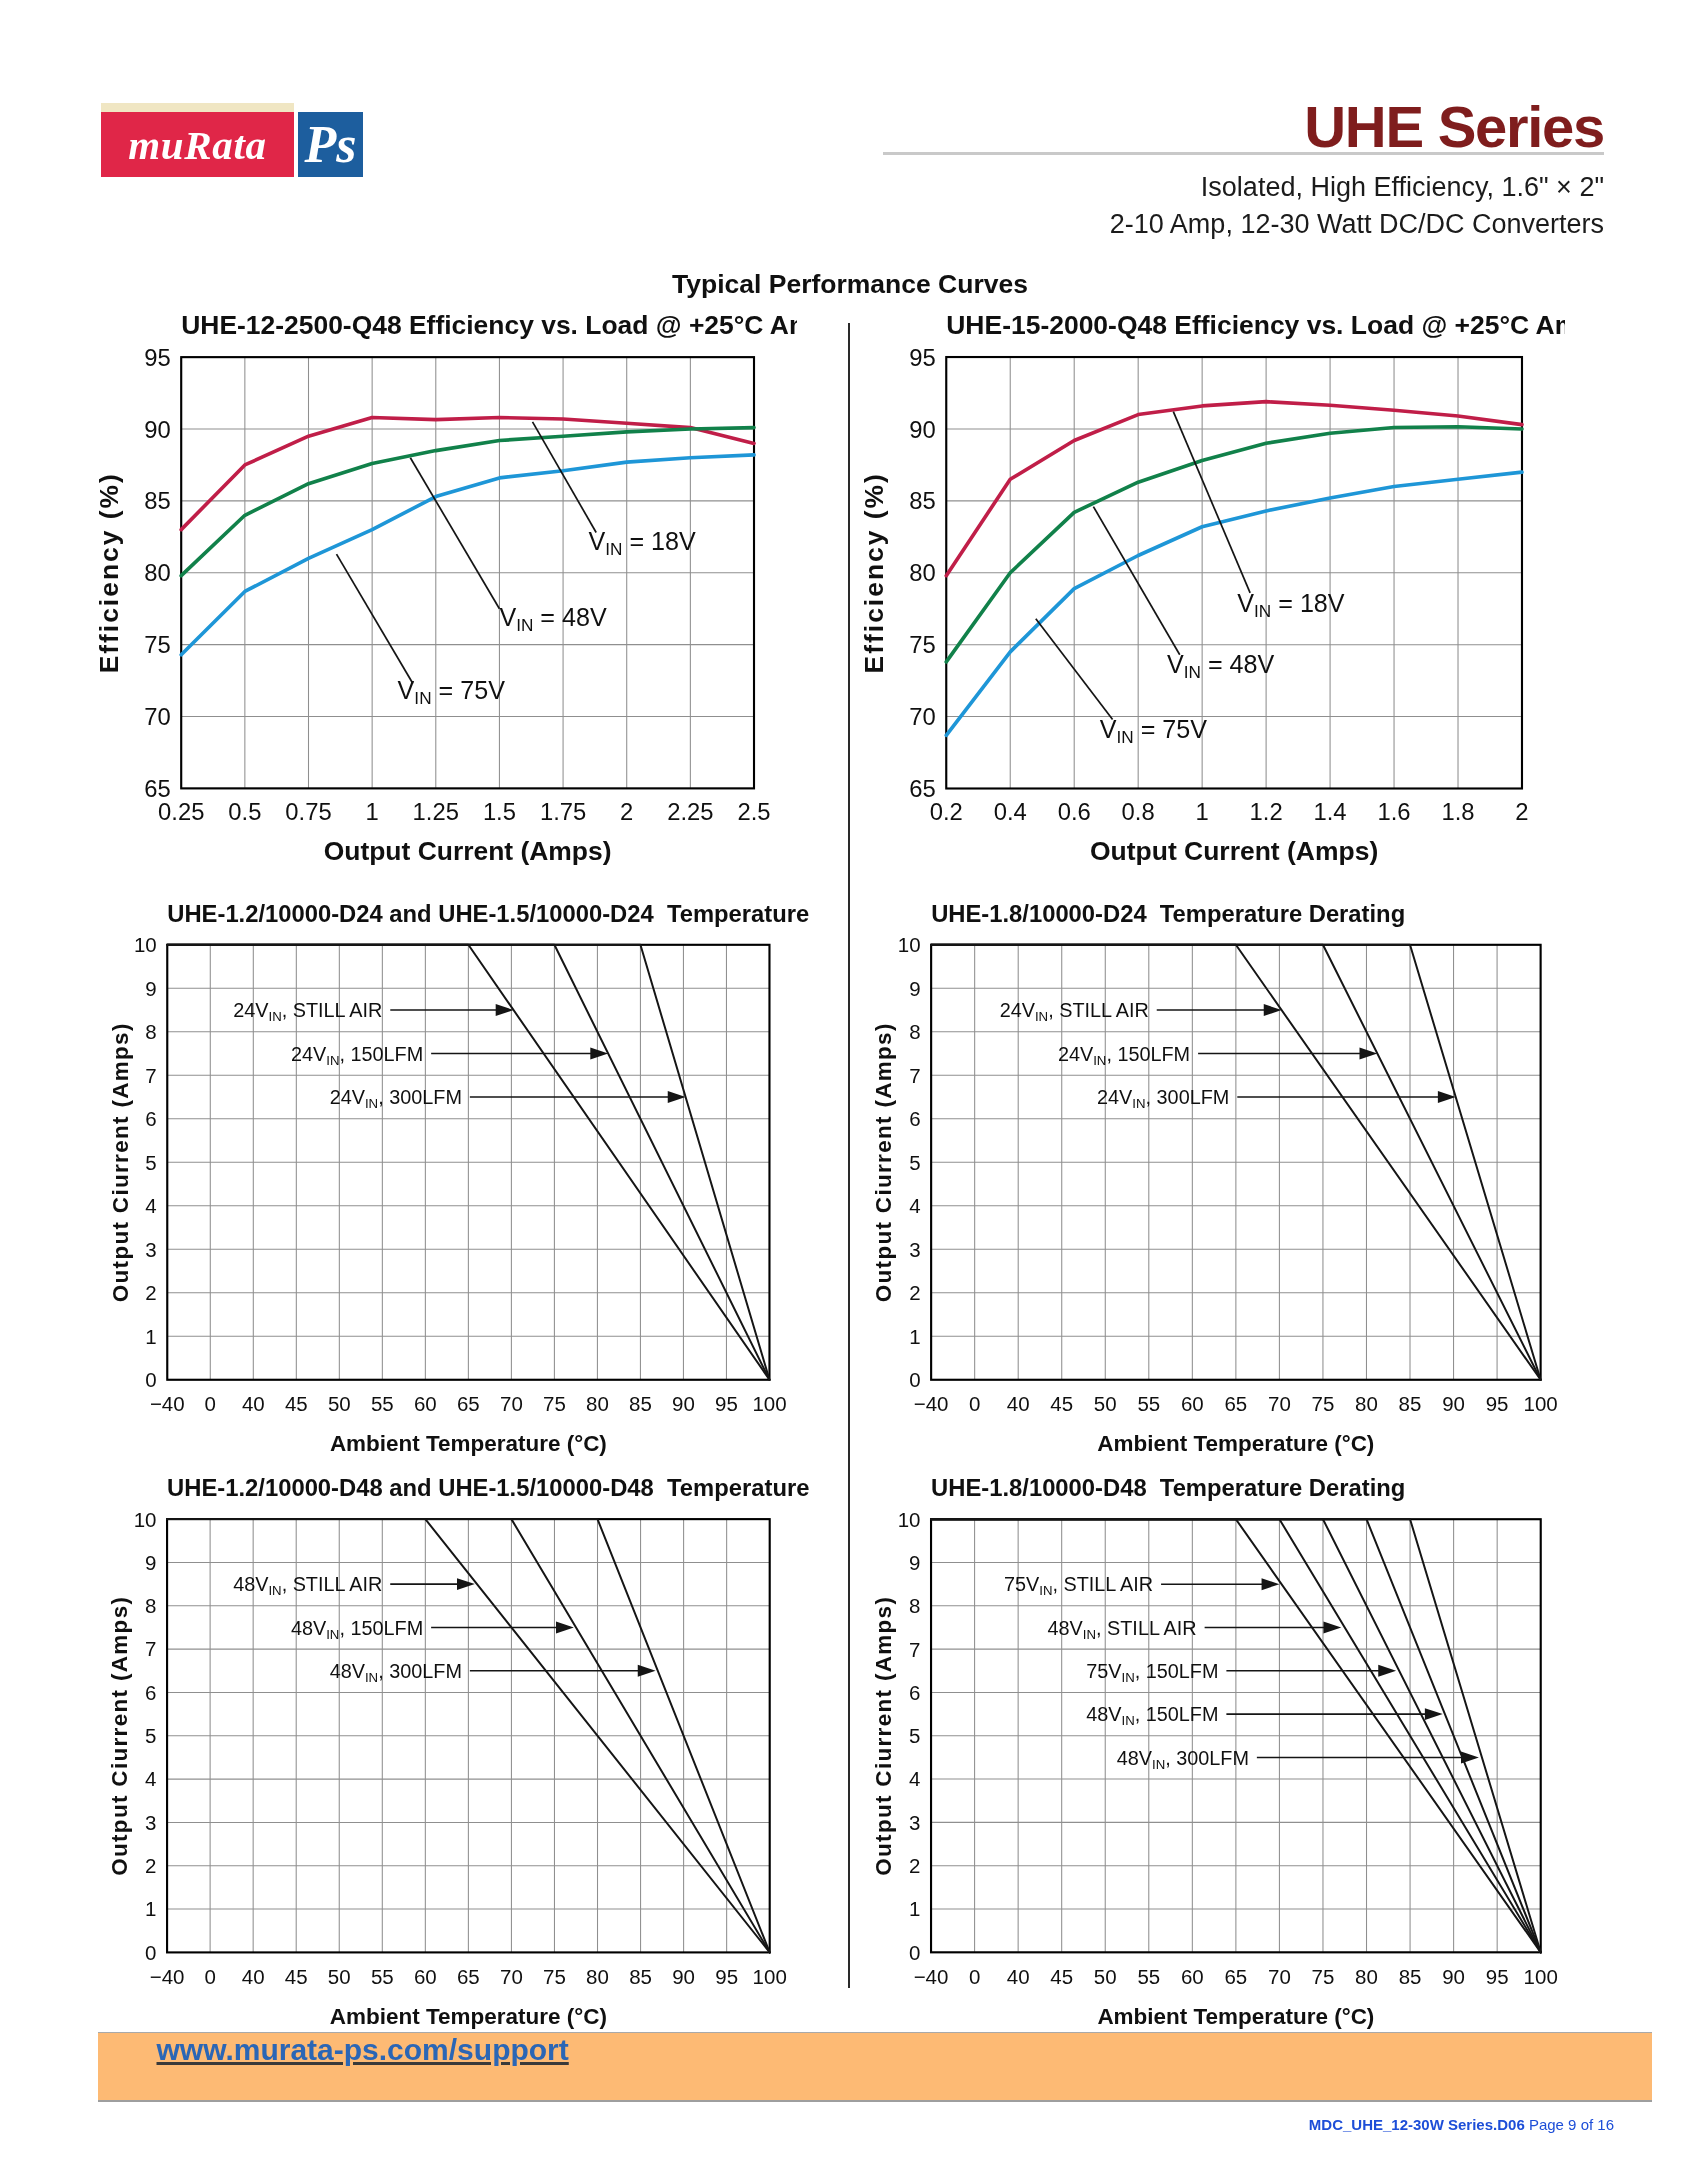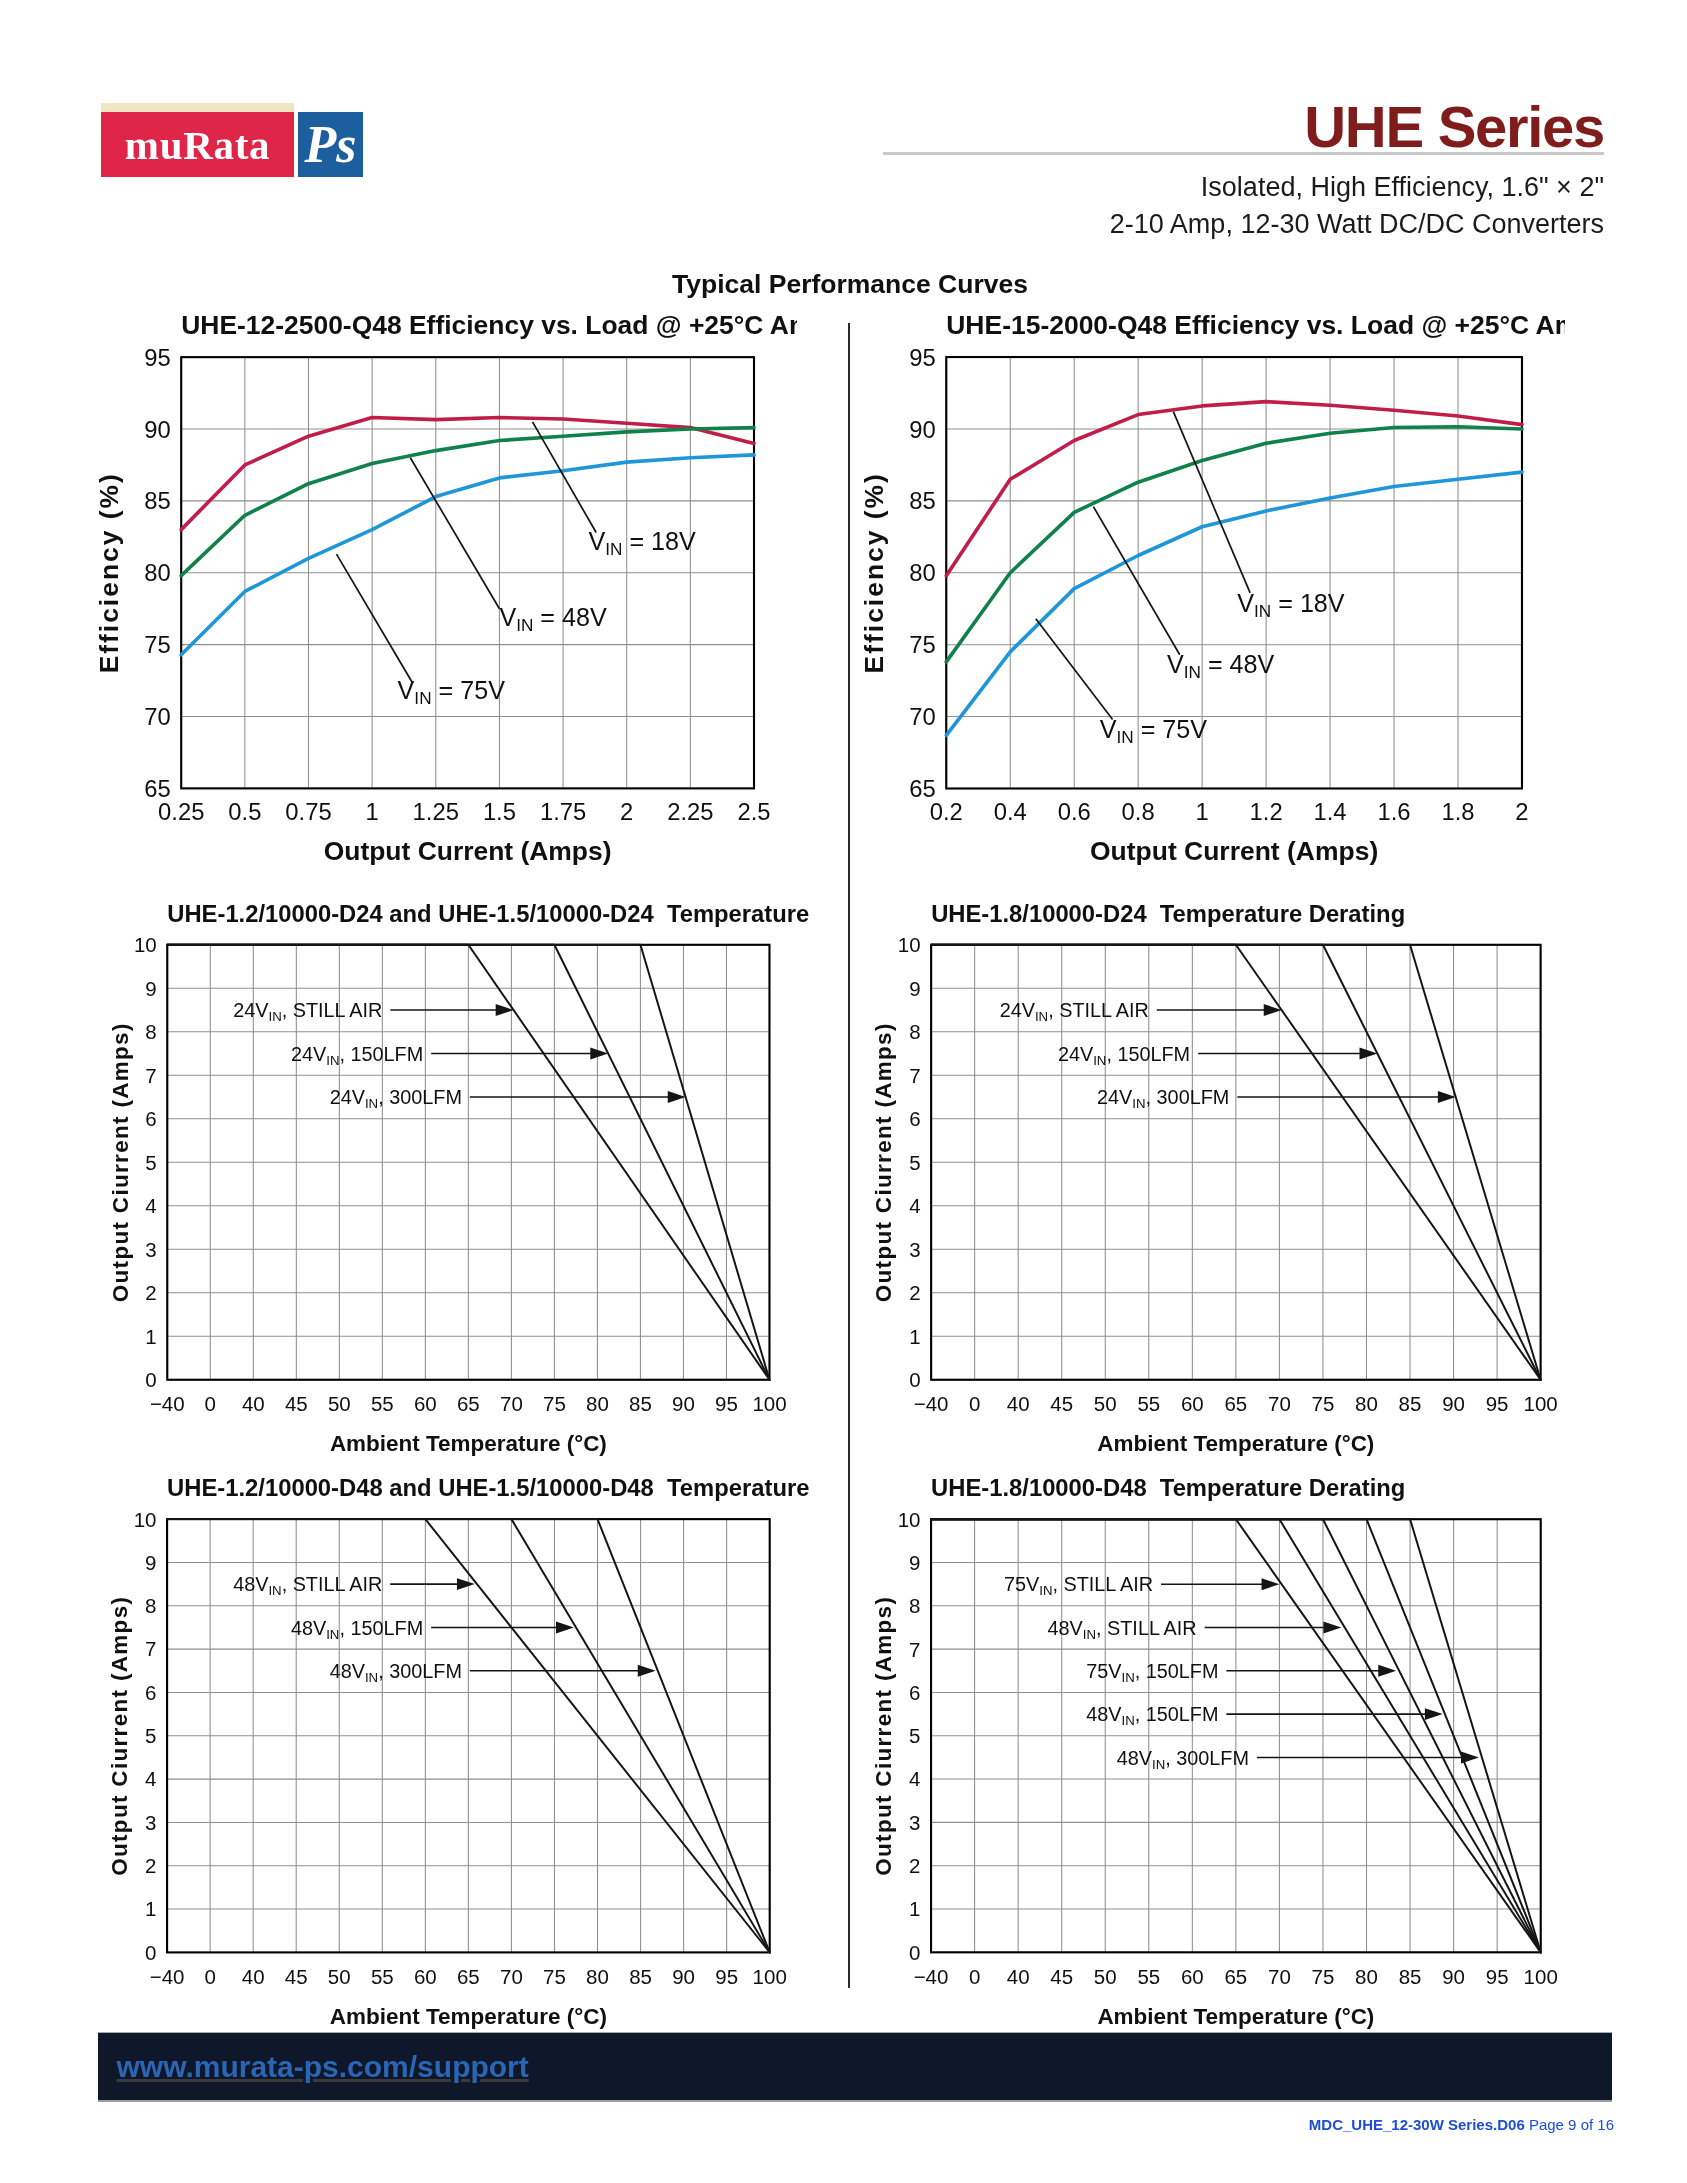--- a/index.html
+++ b/index.html
@@ -3,38 +3,38 @@
 <meta charset="utf-8">
 <style>
   html,body{margin:0;padding:0;background:#e8e8e8;}
   #page{position:relative;width:1687px;height:2183px;background:#ffffff;
         font-family:"Liberation Sans",sans-serif;overflow:hidden;}
   .abs{position:absolute;}
   
   #logo-cream{left:101px;top:103px;width:193px;height:9.3px;background:#F0E6C3;}
   #logo-red{left:101px;top:112px;width:193px;height:65px;background:#E02648;
             display:flex;align-items:center;justify-content:center;}
-  #logo-red span{font-family:"Liberation Serif",serif;font-weight:bold;
+  #logo-red span{font-family:"Liberation Serif",serif;font-style:italic;font-weight:bold;
             font-size:41px;color:#fff;letter-spacing:0.7px;}
   #logo-blue{left:298px;top:112px;width:65px;height:65px;background:#1D5E9E;
             display:flex;align-items:center;justify-content:center;}
   #logo-blue span{font-family:"Liberation Serif",serif;font-style:italic;font-weight:bold;
             font-size:52px;color:#fff;}
   #company{left:374px;top:131px;font-size:36px;font-weight:bold;color:#141414;letter-spacing:0px;}
   #series{right:83px;top:93px;font-size:58px;font-weight:bold;color:#7f1d1d;letter-spacing:-1.3px;}
   #hrule{left:883px;top:152px;width:721px;height:3.3px;background:#C9C9C9;}
   #sub1{right:83px;top:172px;font-size:27px;color:#1b1b1b;}
   #sub2{right:83px;top:209px;font-size:27px;color:#1b1b1b;}
   #section-title{left:0;top:269px;width:1700px;text-align:center;font-size:26.5px;font-weight:bold;color:#101010;}
   #divider{left:848px;top:323px;width:2px;height:1665px;background:#2a2a2a;}
   .chart-slot{position:absolute;}
   
-  #footer-bar{left:98px;top:2032px;width:1514px;height:67px;background:#0f172a;
+  #footer-bar{left:98px;top:2032px;width:1514px;height:67px;background:#fdba74;
               border-top:1.3px solid #a9a9a9;border-bottom:2px solid #9e9e9e;
-              display:flex;align-items:center;}
+              display:flex;padding-left:40px;}
   #support-link{margin-left:18.5px;font-size:30px;font-weight:bold;color:#2B66B5;
               text-decoration:underline;text-decoration-color:#3a3a3a;cursor:pointer;}
   #docline{right:73px;top:2116px;font-size:15px;color:#1d4ed8;}
   #docline .b{font-weight:bold;}
 </style>
 </head>
 <body>
 
 <div id="page">
 

